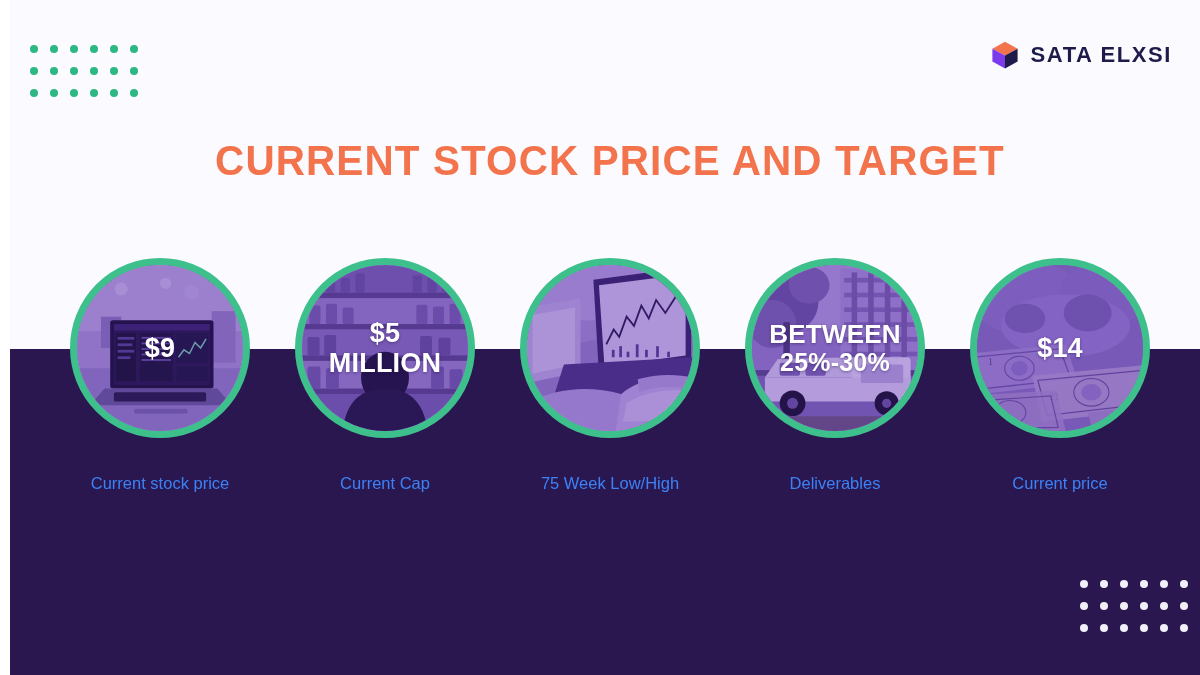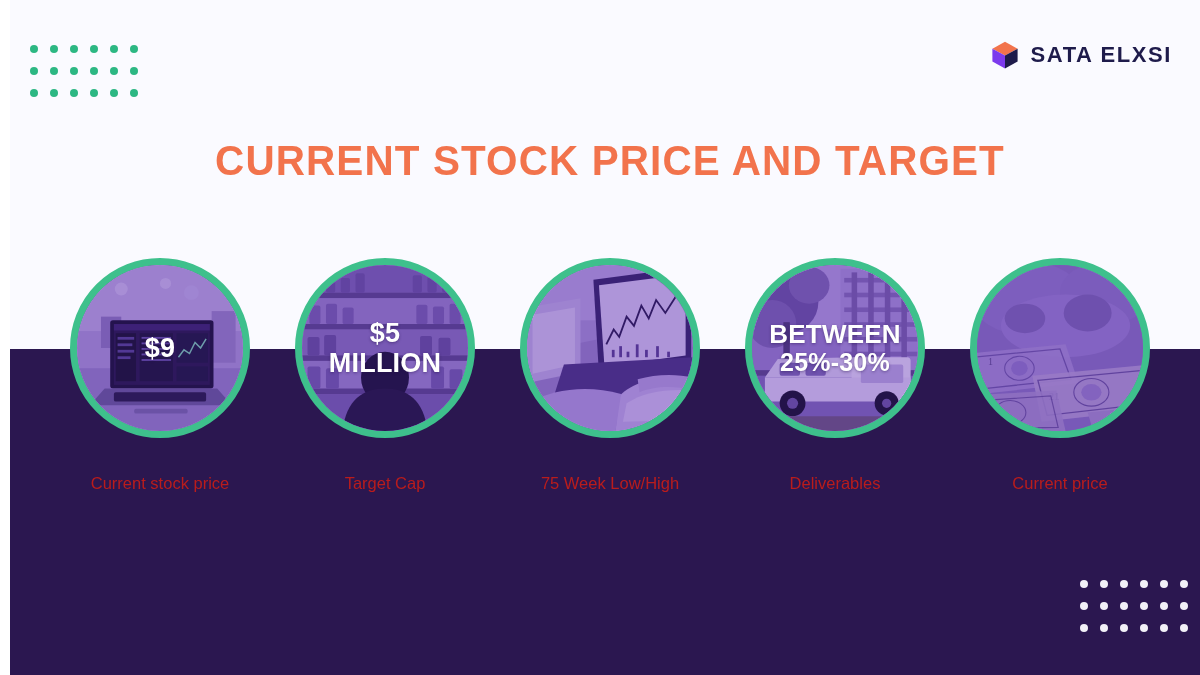--- a/index.html
+++ b/index.html
@@ -138,21 +138,21 @@
     line-height: 1.05;
     text-shadow: 0 1px 3px rgba(35, 15, 70, 0.45);
   }
   .circle-text .l1 { font-size: 27px; letter-spacing: 0.2px; }
   .circle-text .l2 { font-size: 27px; letter-spacing: 0.2px; }
   .circle-text.small .l1 { font-size: 26px; }
   .circle-text.small .l2 { font-size: 25px; }
 
   .caption {
     margin-top: 36px;
-    color: #b91c1c;
+    color: #3b82f6;
     font-family: "Liberation Sans", sans-serif;
     font-size: 16.5px;
     font-weight: normal;
     text-align: center;
     white-space: nowrap;
   }
 </style>
 </head>
 <body>
 
@@ -284,21 +284,21 @@
             <ellipse cx="90" cy="122" rx="26" ry="28" fill="#2f1c58"></ellipse>
             <path d="M44 180 C48 146 66 134 90 134 C114 134 132 146 136 180 Z" fill="#36205f"></path>
           </svg>
         </div>
         <div class="tint"></div>
         <div class="circle-text">
           <span class="l1">$5</span>
           <span class="l2">MILLION</span>
         </div>
       </div>
-      <div class="caption">Target Cap</div>
+      <div class="caption">Current Cap</div>
     </div>
 
     <div class="card">
       <div class="circle">
         <div class="photo">
           <svg viewBox="0 0 180 180" preserveAspectRatio="xMidYMid slice">
             <rect width="180" height="180" fill="#b59ede"></rect>
             <rect x="0" y="0" width="180" height="60" fill="#c5b0e8"></rect>
             <path d="M0 96 L180 60 L180 180 L0 180 Z" fill="#a88fd4"></path>
             <path d="M72 16 L178 2 L178 104 L78 118 Z" fill="#4a2e85"></path>
@@ -402,20 +402,23 @@
             </g>
             <g opacity="0.88">
               <path d="M-16 142 L86 136 L96 180 L-16 180 Z" fill="#b8a0da"></path>
               <path d="M-10 148 L80 142 L88 176 L-8 178 Z" fill="none" stroke="#7a5cb0" stroke-width="1.3"></path>
               <ellipse cx="36" cy="160" rx="17" ry="13" fill="none" stroke="#7a5cb0" stroke-width="1.2"></ellipse>
             </g>
             <path d="M120 160 L200 152 L200 180 L126 180 Z" fill="#b49bd8"></path>
           </svg>
         </div>
         <div class="tint"></div>
+        <div class="circle-text">
+          <span class="l1">$14</span>
+        </div>
       </div>
       <div class="caption">Current price</div>
     </div>
 
   </div>
 
   <div class="dot-grid dots-bottom-right">
     <span class="dot"></span>
     <span class="dot"></span>
     <span class="dot"></span>

